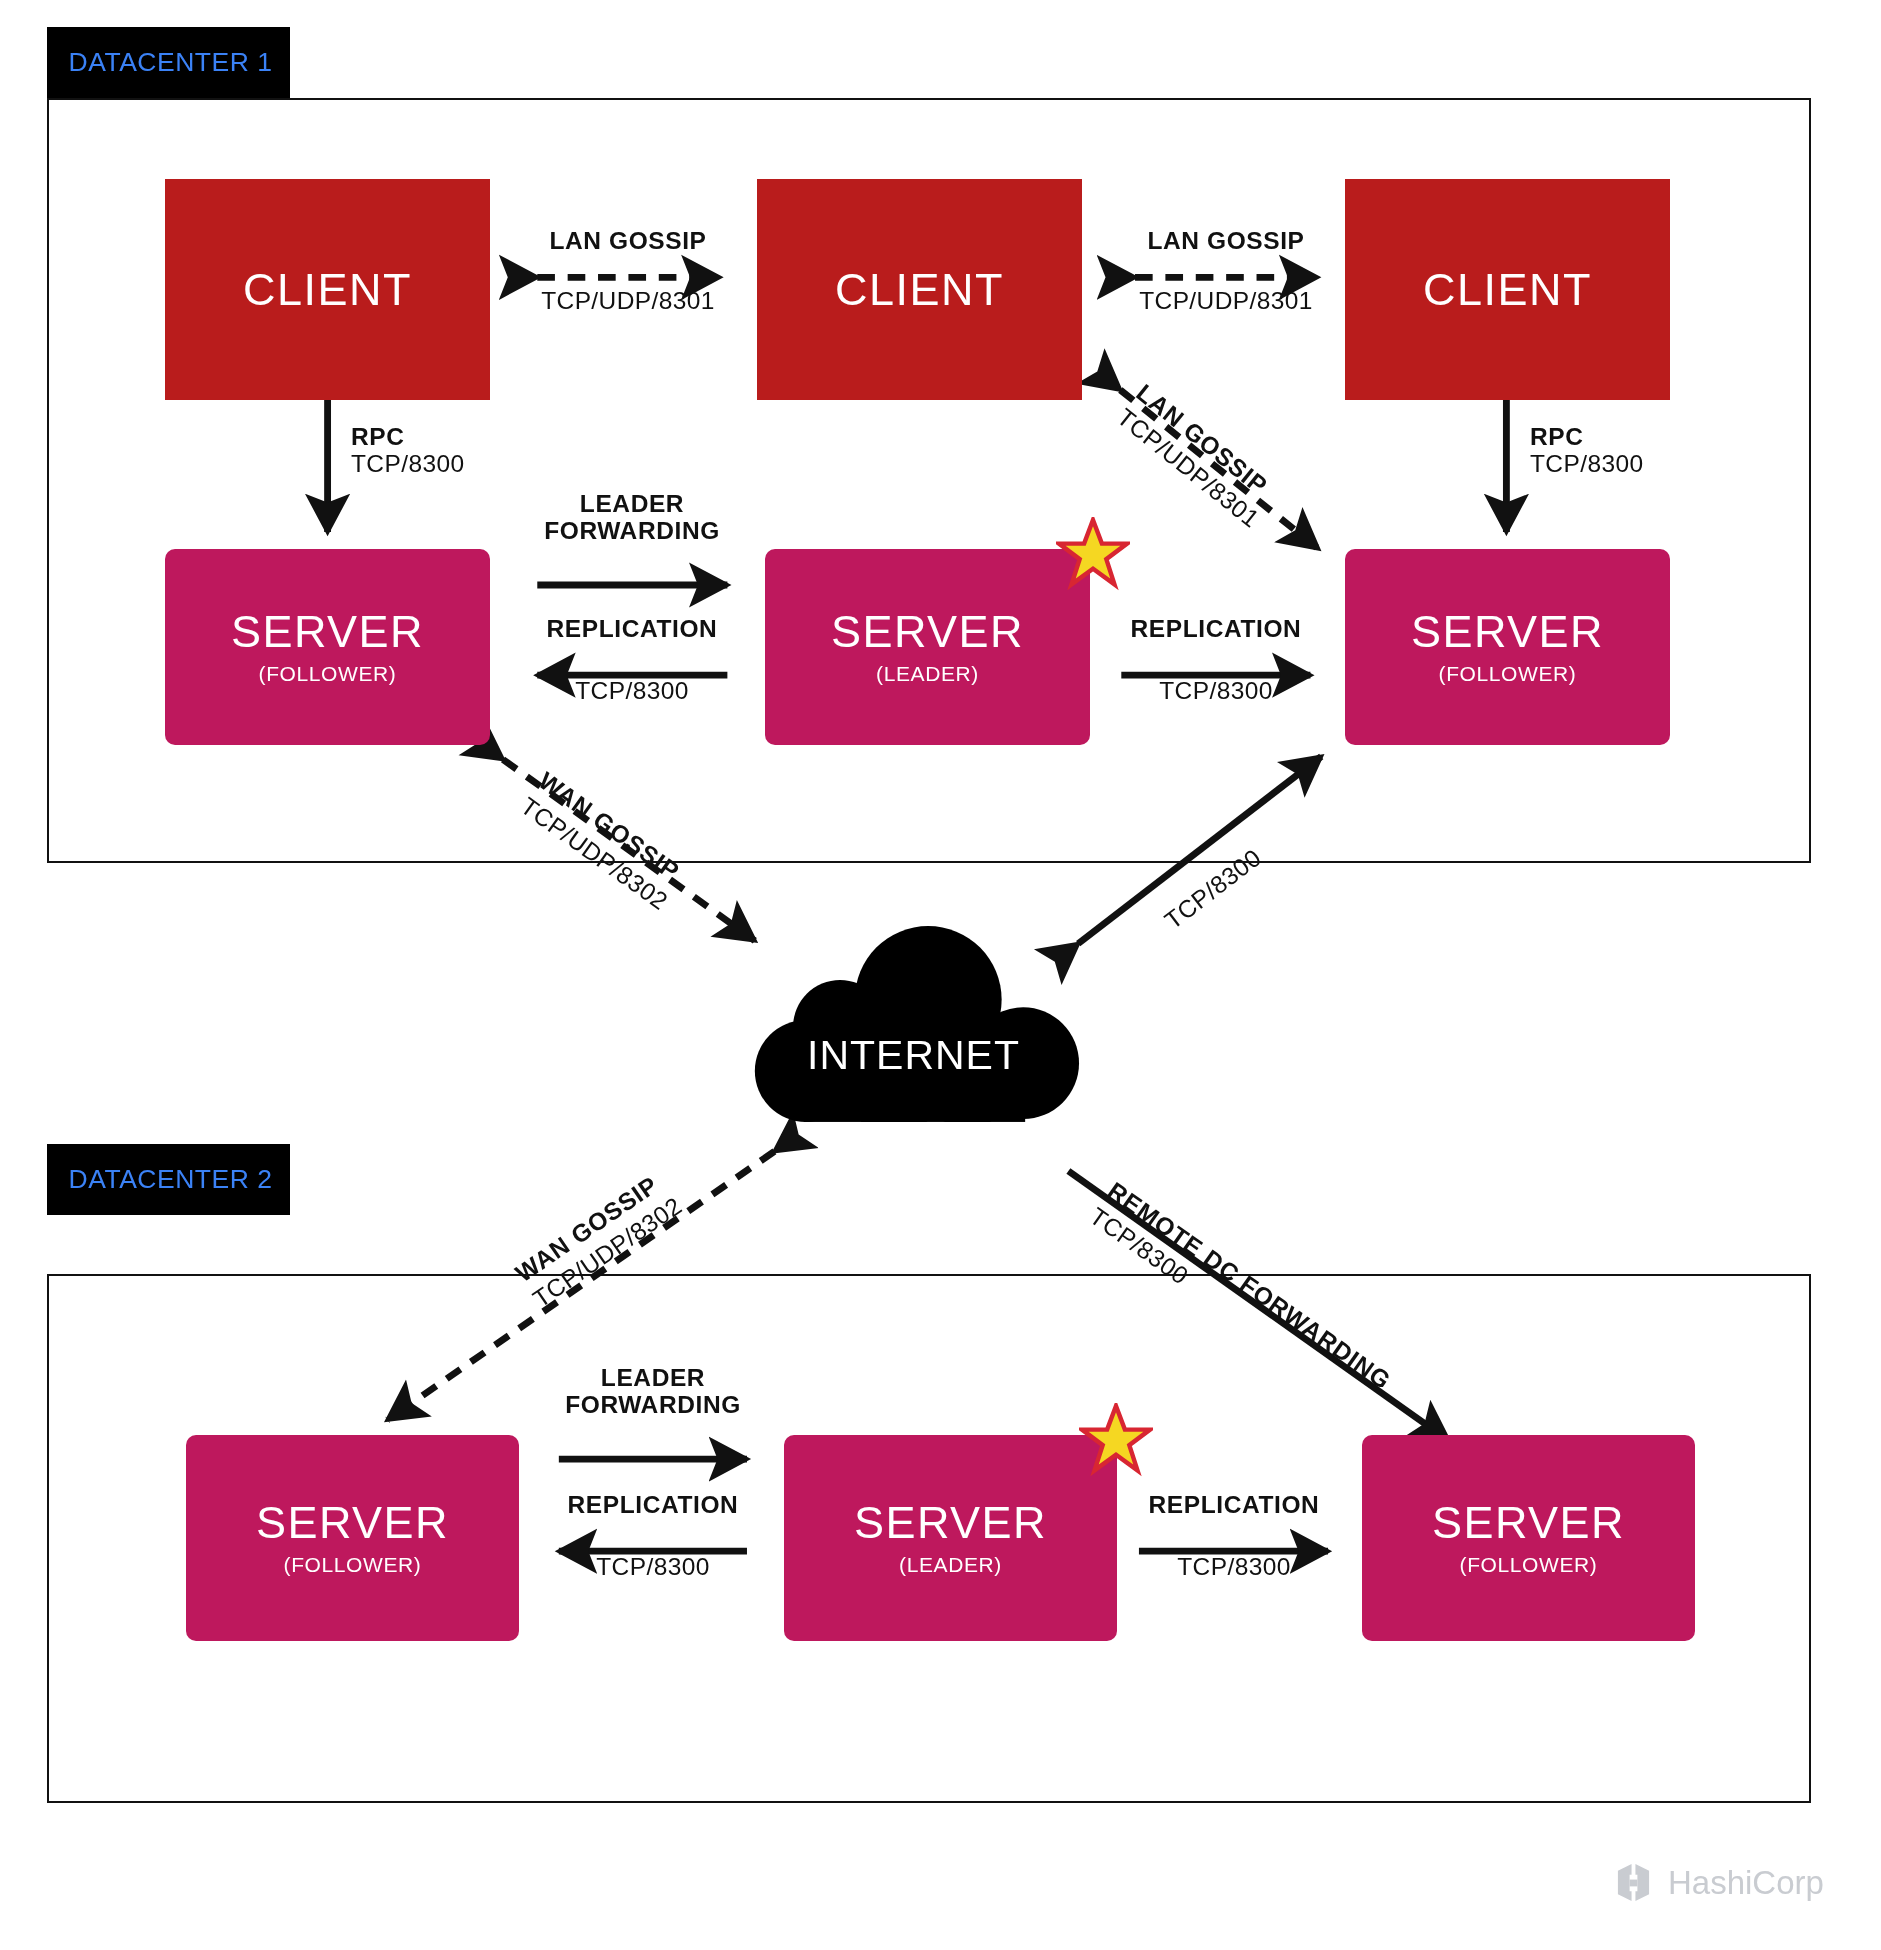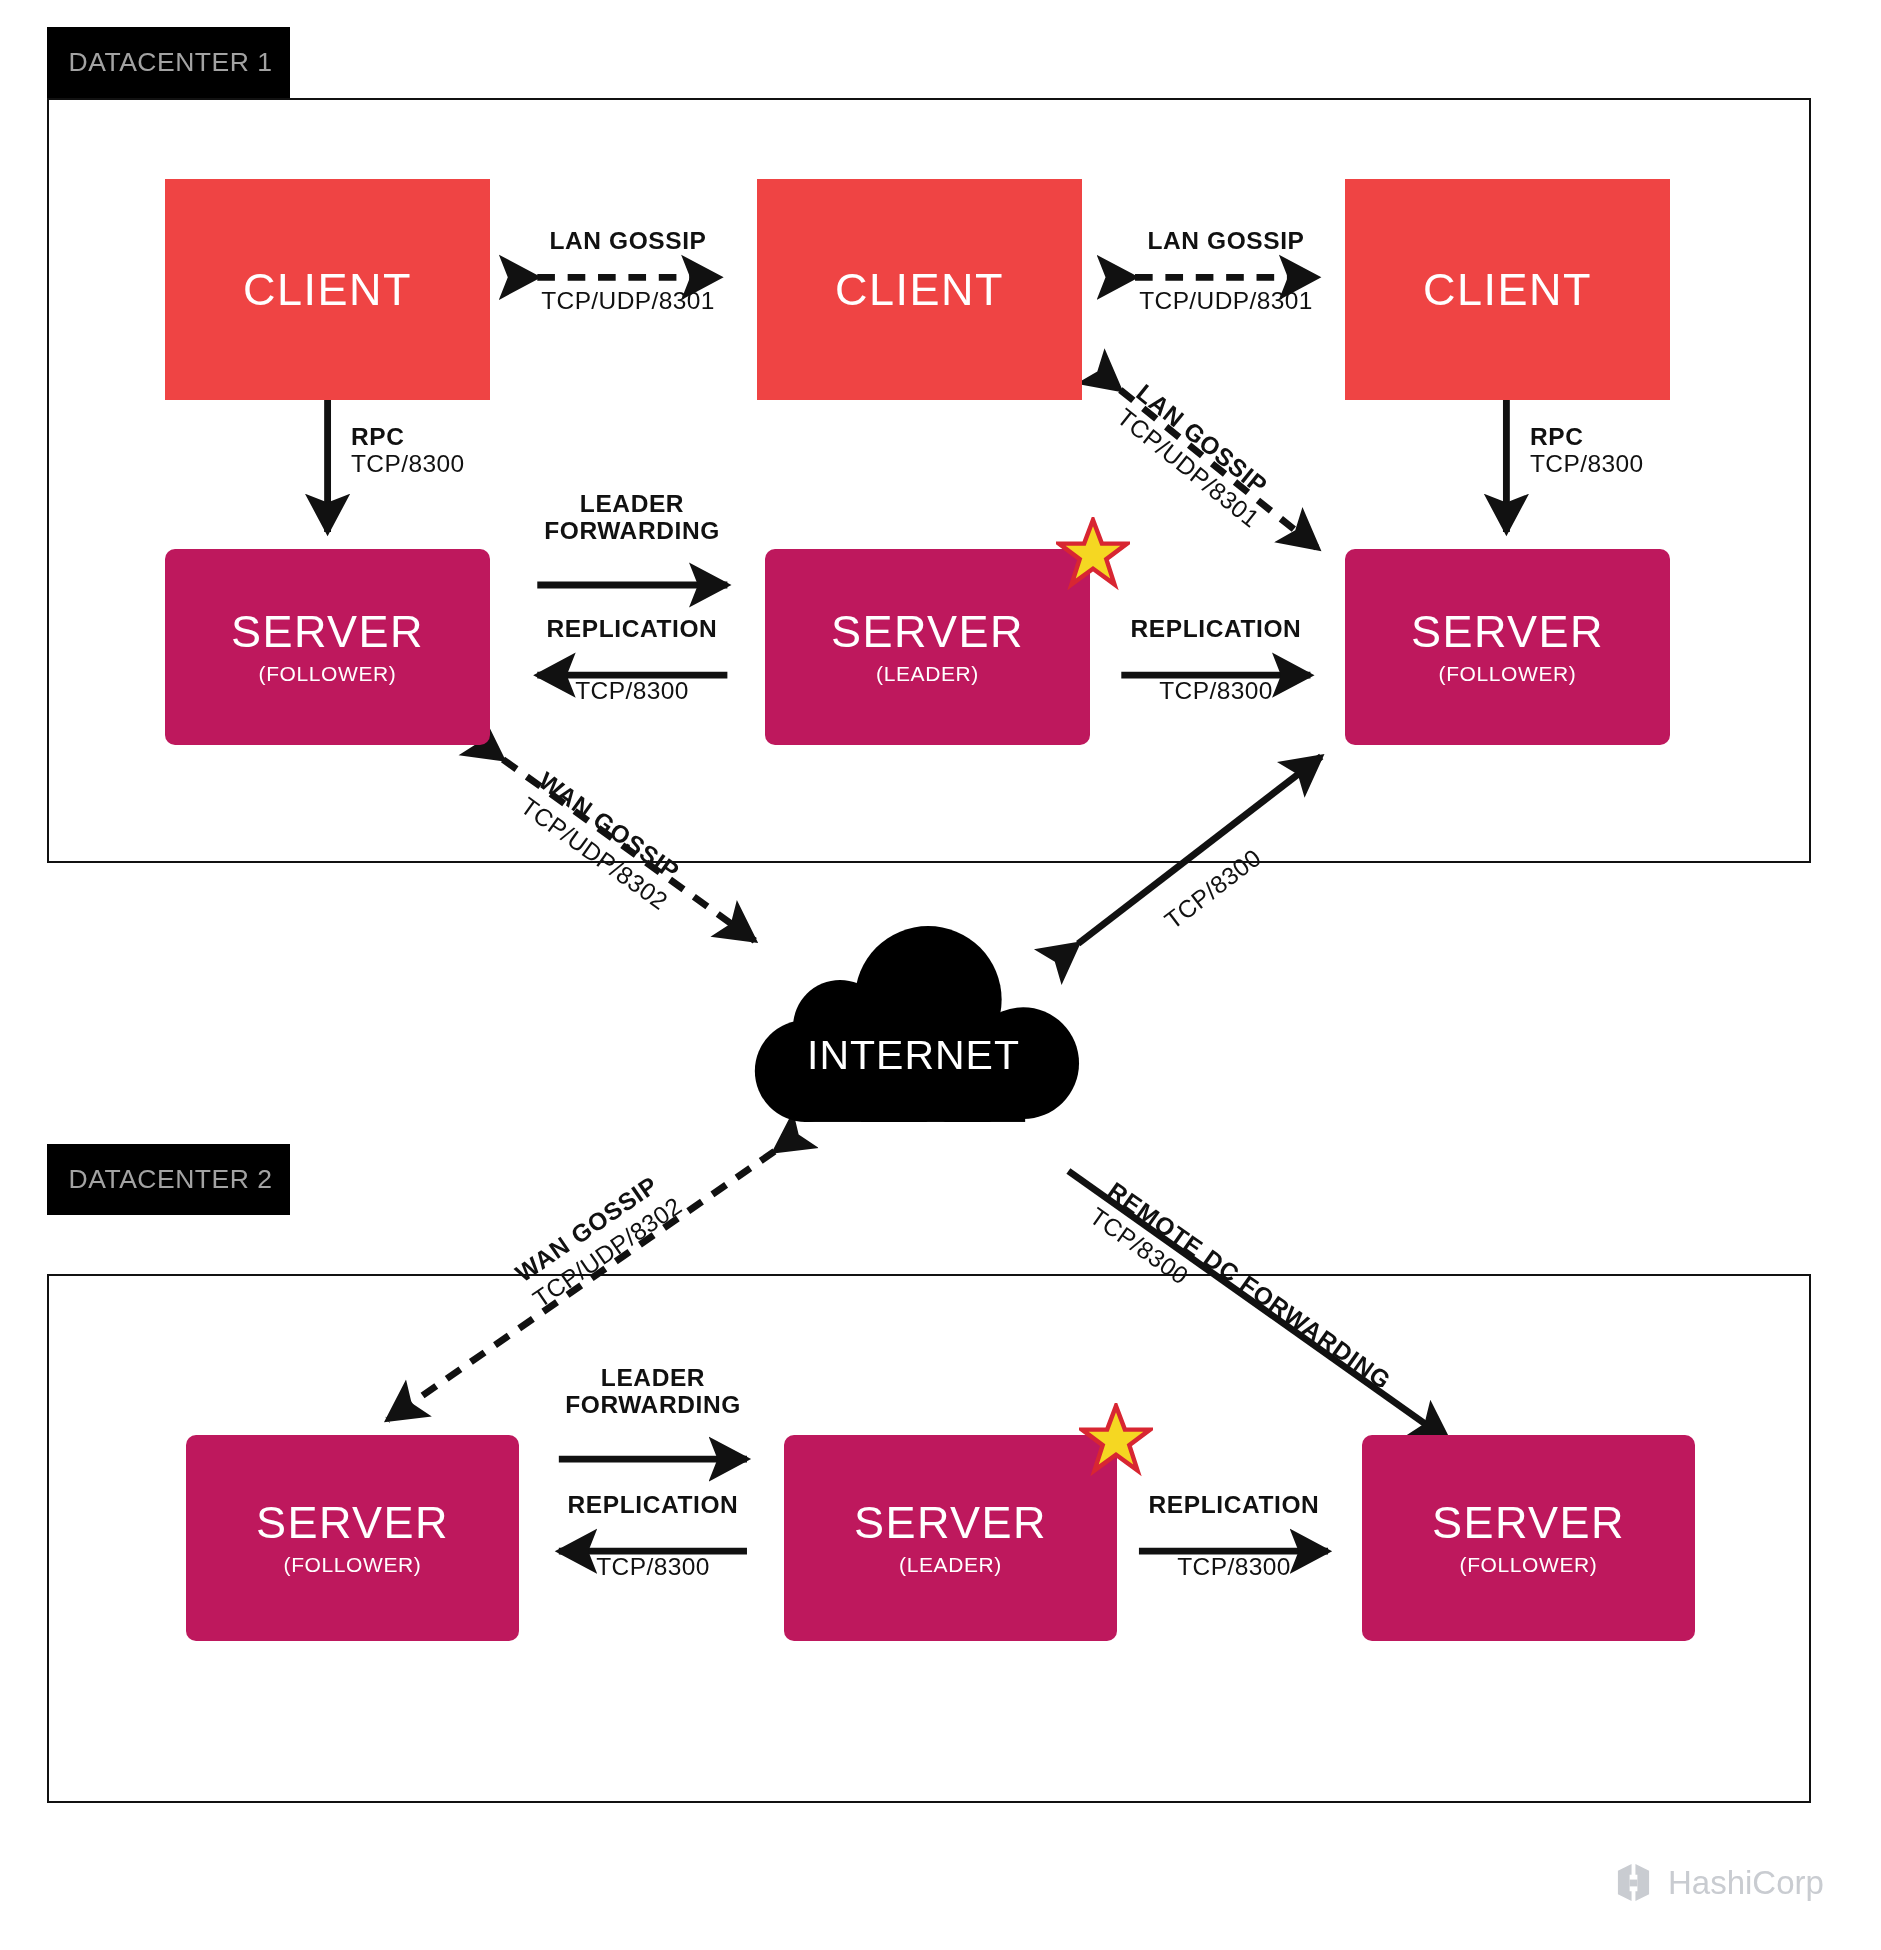--- a/index.html
+++ b/index.html
@@ -22,21 +22,21 @@
   
   .dc-frame {
     position: absolute;
     border: 2.9px solid #111111;
     background: transparent;
     box-sizing: border-box;
   }
   .dc-tab {
     position: absolute;
     background: #000000;
-    color: #a3a3a3;
+    color: #3b82f6;
     font-size: 26.5px;
     letter-spacing: 0.5px;
     display: flex;
     align-items: center;
     padding-left: 21.6px;
     box-sizing: border-box;
     font-weight: 400;
     z-index: 5;
   }
 
@@ -44,21 +44,21 @@
   .node {
     position: absolute;
     display: flex;
     flex-direction: column;
     align-items: center;
     justify-content: center;
     color: #ffffff;
     box-sizing: border-box;
     z-index: 3;
   }
-  .node.client { background: #ef4444; }
+  .node.client { background: #b91c1c; }
   .node.server { background: #be185d; border-radius: 10px; }
   .node .node-title {
     font-size: 45px;
     font-weight: 400;
     letter-spacing: 1.5px;
     line-height: 1.05;
   }
   .node .node-sub {
     font-size: 21px;
     font-weight: 400;

